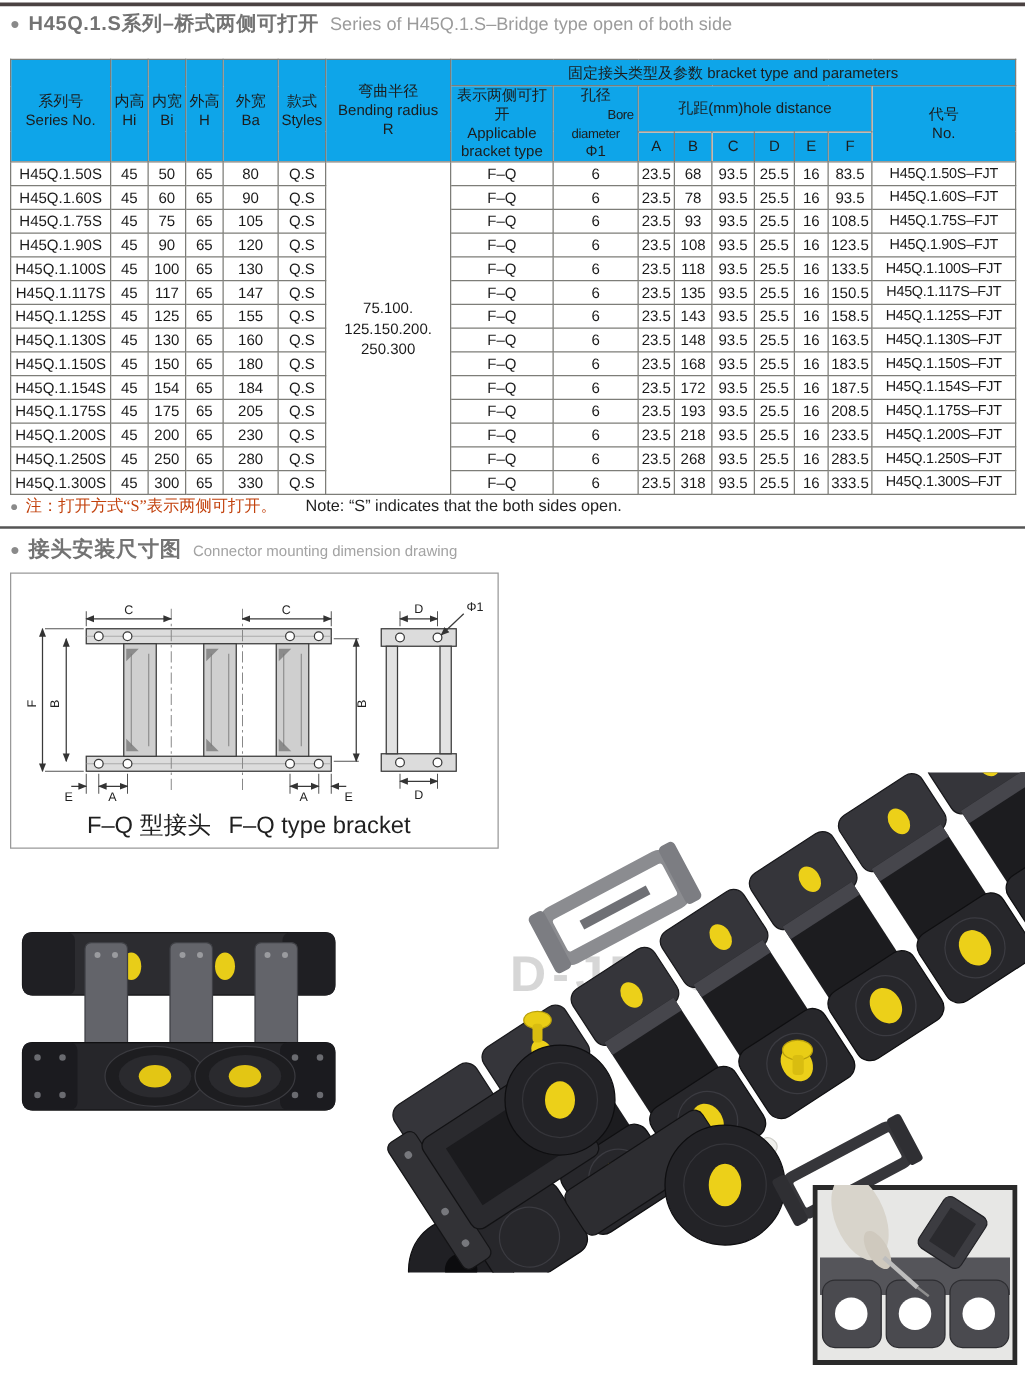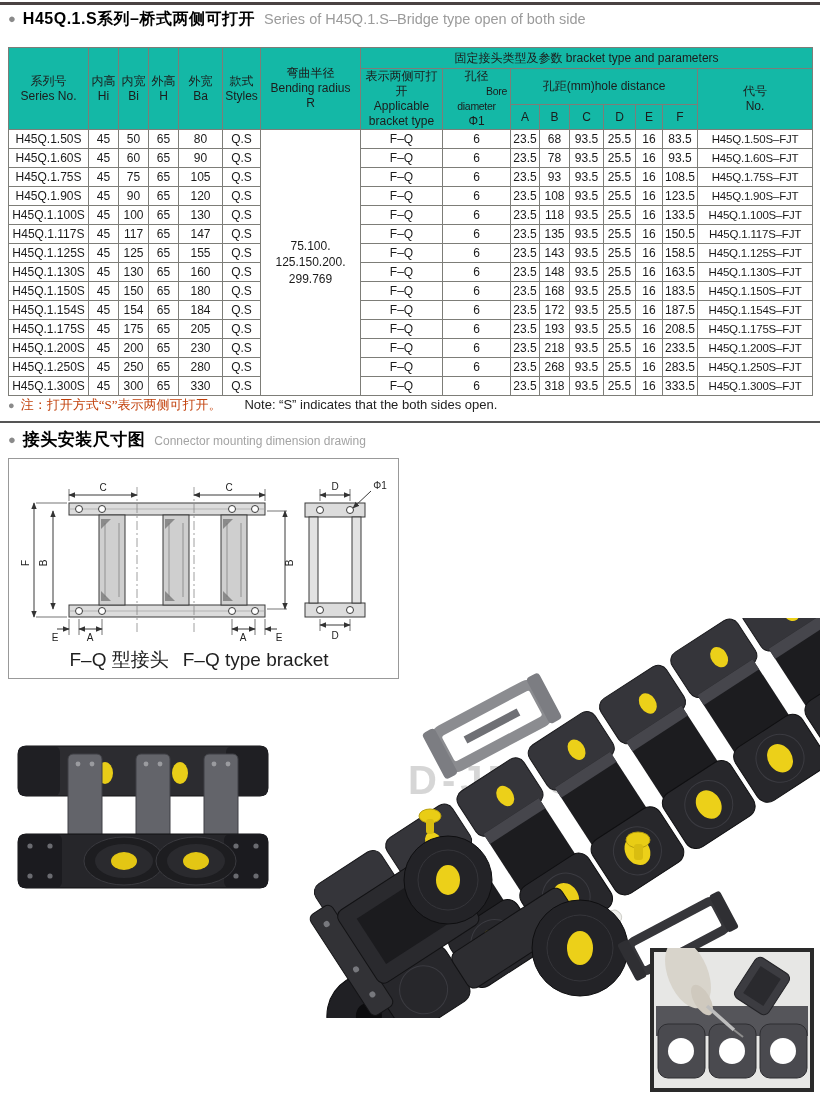--- a/index.html
+++ b/index.html
@@ -7,31 +7,31 @@
     position:relative; width:820px; height:1100px; background:#ffffff;
     font-family:"Liberation Sans", sans-serif; color:#1c1c1c; overflow:hidden;
   }
   .rule-top { position:absolute; left:0; top:2px; width:820px; height:3px; background:#4a4242; }
   .rule-mid { position:absolute; left:0; top:421px; width:820px; height:2px; background:#555555; }
 
   .sec-header { position:absolute; left:8px; display:flex; align-items:baseline; white-space:nowrap; }
   .sec-header .bullet { color:#8a8a8a; font-size:13px; margin-right:7px; position:relative; top:-1px; }
   .sec1 { top:9px; }
   .sec2 { top:428px; }
-  .sec-zh { color:#000000; font-weight:bold; font-size:16px; letter-spacing:0.5px; }
+  .sec-zh { color:#737373; font-weight:bold; font-size:16px; letter-spacing:0.5px; }
   .sec2 .sec-zh { font-size:17px; }
   .sec-en { color:#9b9b9b; font-size:14.5px; margin-left:9px; }
   .sec2 .sec-en { font-size:12px; color:#a3a3a3; }
 
   table.spec { position:absolute; left:8px; top:47px; border-collapse:collapse; table-layout:fixed; width:804px; }
   table.spec th, table.spec td {
     border:1px solid #7d7d78; text-align:center; vertical-align:middle;
     padding:0 1px; font-weight:normal; overflow:hidden;
   }
-  table.spec thead th { background:#14b8a6; font-size:12px; line-height:1.25; color:#1c1c1c; }
+  table.spec thead th { background:#0ea5e9; font-size:12px; line-height:1.25; color:#1c1c1c; }
   table.spec thead .h-sm { font-size:10.5px; letter-spacing:-0.3px;padding-left:40px; }
   table.spec tbody td { height:18px; font-size:12px; background:#ffffff; color:#1a1a1a; }
   table.spec tbody td.cell-no { font-size:11.5px; letter-spacing:-0.2px; }
   tr.hr1 th { height:20px; }
   tr.hr2 th { height:33px; }
   tr.hr3 th { height:22px; }
   .bend-cell div { font-size:12px; line-height:1.35; }
 
   .note-line { position:absolute; left:8px; top:396px; display:flex; align-items:baseline; white-space:nowrap; }
   .note-line .bullet { color:#8a8a8a; font-size:11px; margin-right:6px; }
@@ -111,21 +111,21 @@
         <tr>
           <td>H45Q.1.50S</td>
           <td>45</td>
           <td>50</td>
           <td>65</td>
           <td>80</td>
           <td>Q.S</td>
           <td rowspan="14" class="bend-cell">
             <div>75.100.</div>
             <div>125.150.200.</div>
-            <div>299.769</div>
+            <div>250.300</div>
           </td>
           <td>F–Q</td>
           <td>6</td>
           <td>23.5</td>
           <td>68</td>
           <td>93.5</td>
           <td>25.5</td>
           <td>16</td>
           <td>83.5</td>
           <td class="cell-no">H45Q.1.50S–FJT</td>

